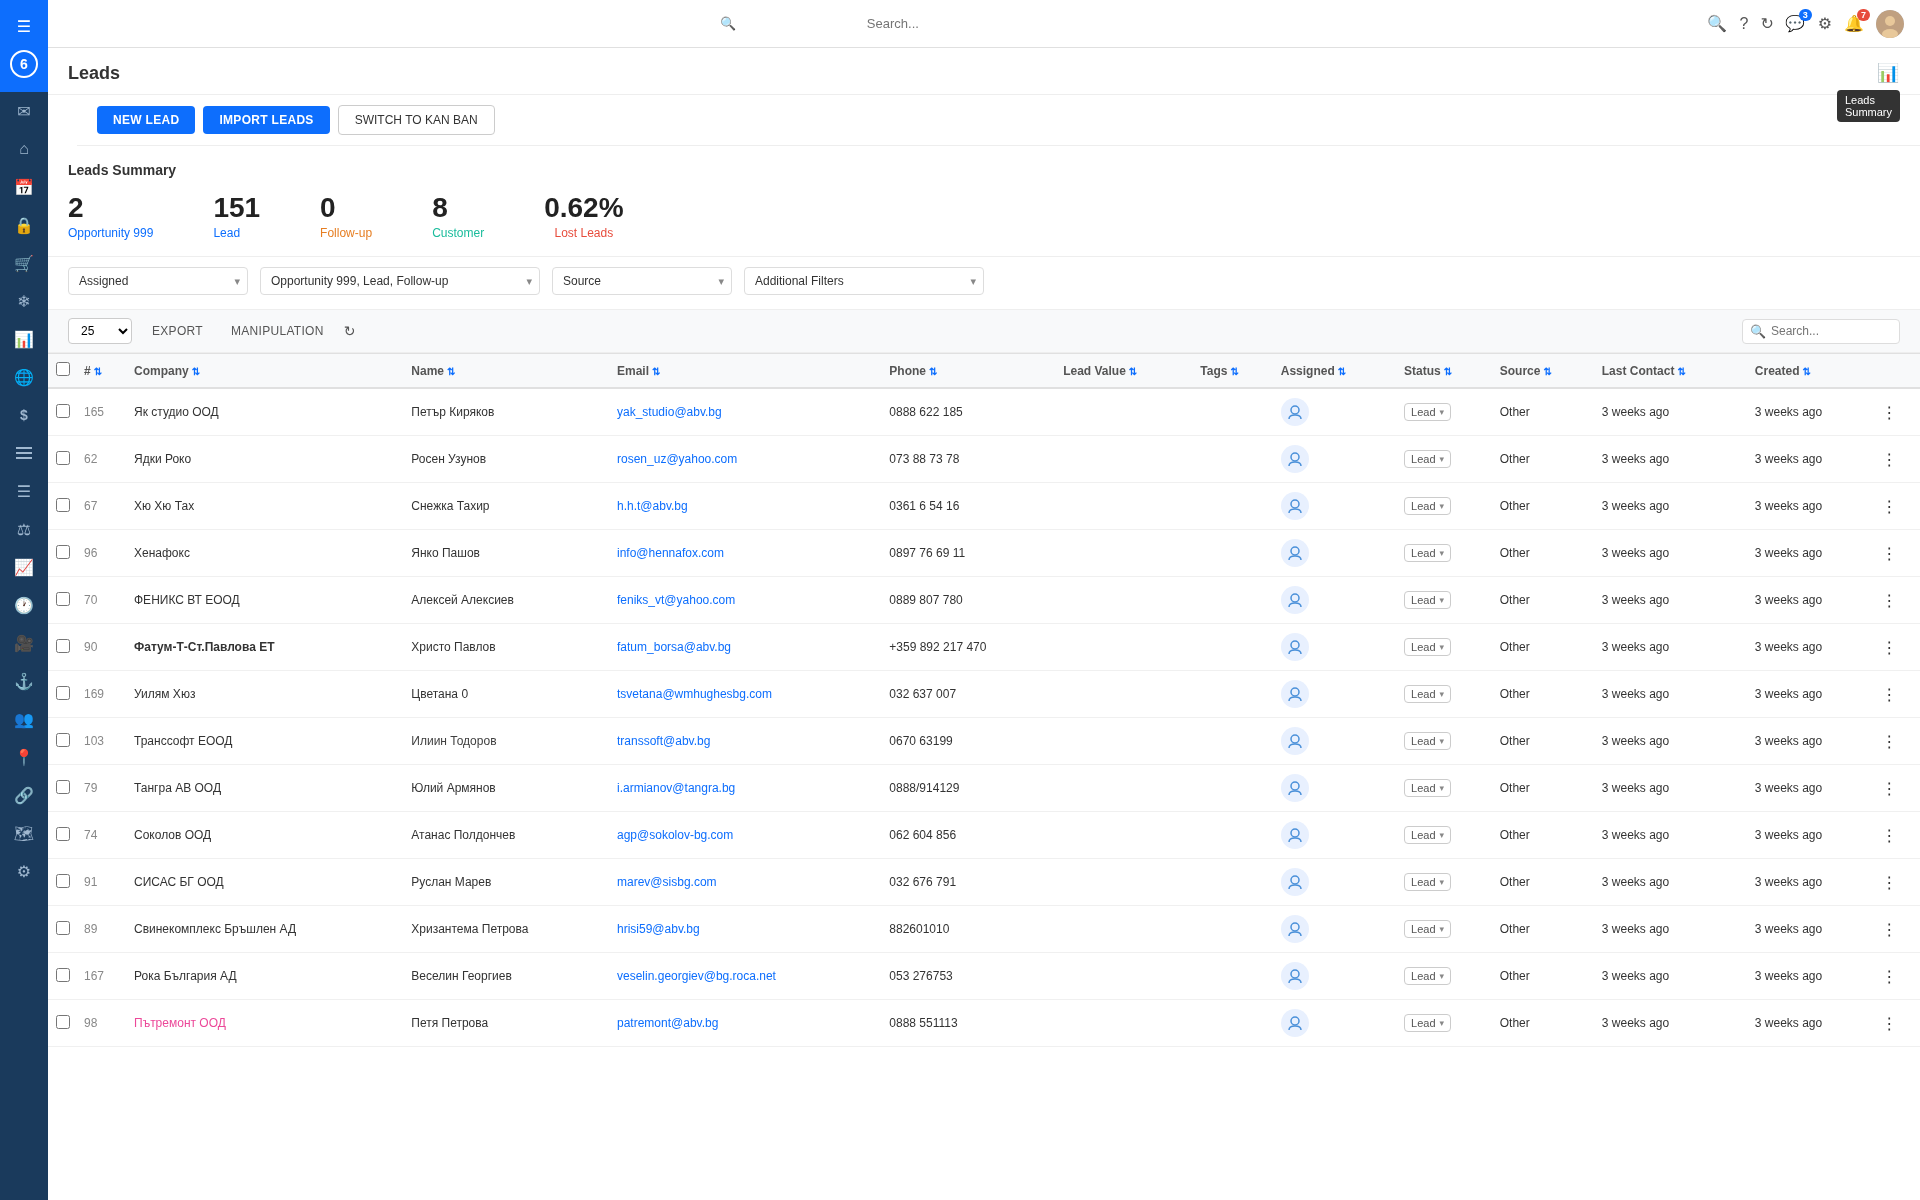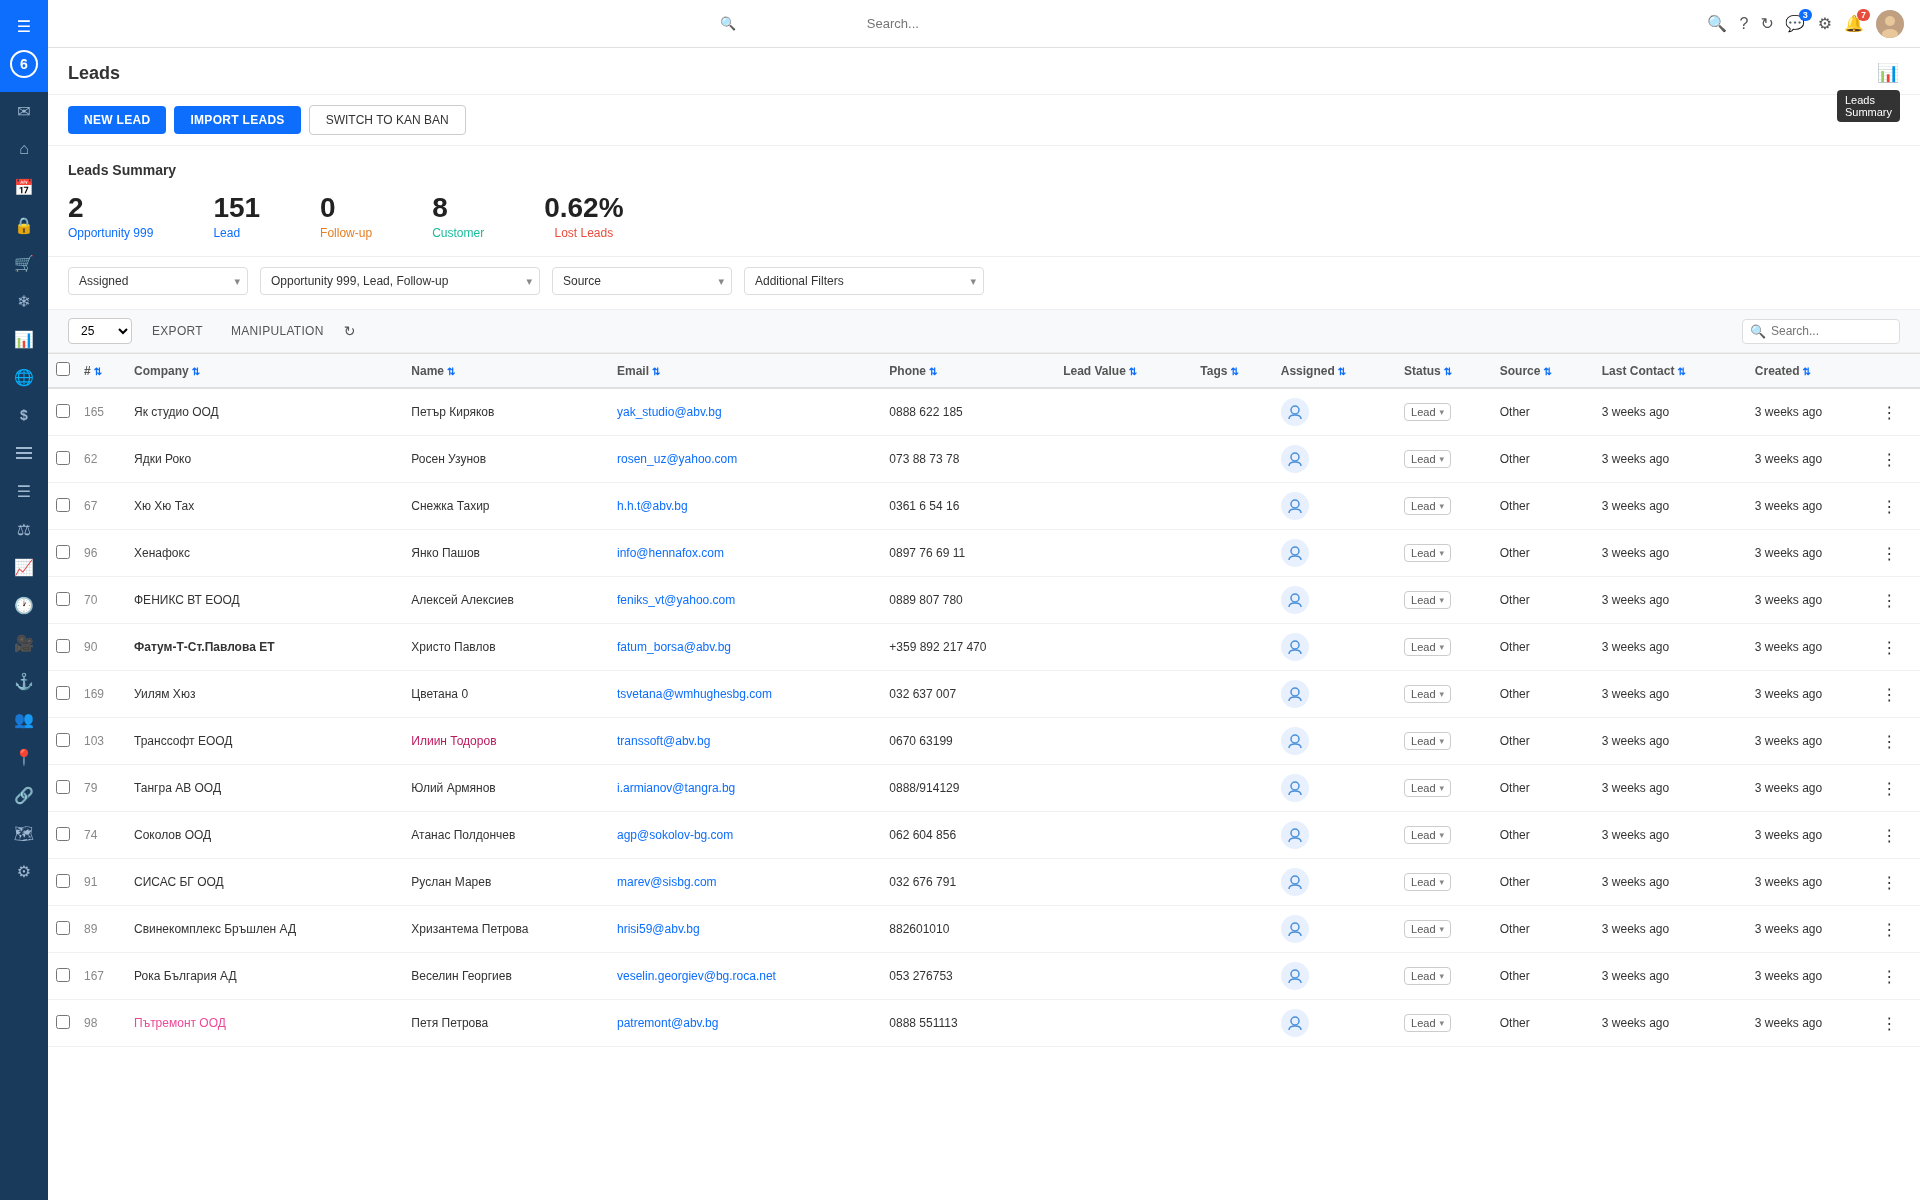--- a/index.html
+++ b/index.html
@@ -158,20 +158,21 @@
       white-space: nowrap;
       z-index: 10;
     }
 
     .action-bar {
       display: flex;
       align-items: center;
       padding: 10px 20px;
       gap: 8px;
       border-bottom: 1px solid #eee;
+      margin-left: 29px;
     }
     .btn-primary {
       background: #0d6efd;
       color: #fff;
       border: none;
       padding: 7px 16px;
       border-radius: 4px;
       cursor: pointer;
       font-size: 12px;
       font-weight: 600;
@@ -767,21 +768,21 @@
       <td>3 weeks ago</td>
       <td>3 weeks ago</td>
       <td class="row-actions">⋮</td>
     </tr>
             <tr>
       <td class="cb-col">
         <input type="checkbox" style="">
       </td>
       <td class="num-col">103</td>
       <td style="color:#333;font-weight:500;">Транссофт ЕООД</td>
-      <td style="color:#be185d;">Илиин Тодоров</td>
+      <td style="color:#404040;">Илиин Тодоров</td>
       <td style="color:#0d6efd;">transsoft@abv.bg</td>
       <td>0670 63199</td>
       <td></td>
       <td></td>
       <td>
         <div class="assign-icon">
           <svg width="16" height="16" viewBox="0 0 16 16">
                     <circle cx="8" cy="6" r="4" fill="none" stroke="#4a90d9" stroke-width="1.5"></circle>
                     <path d="M2 15 Q2 11 8 11 Q14 11 14 15" fill="none" stroke="#4a90d9" stroke-width="1.5"></path>
                   </svg>

